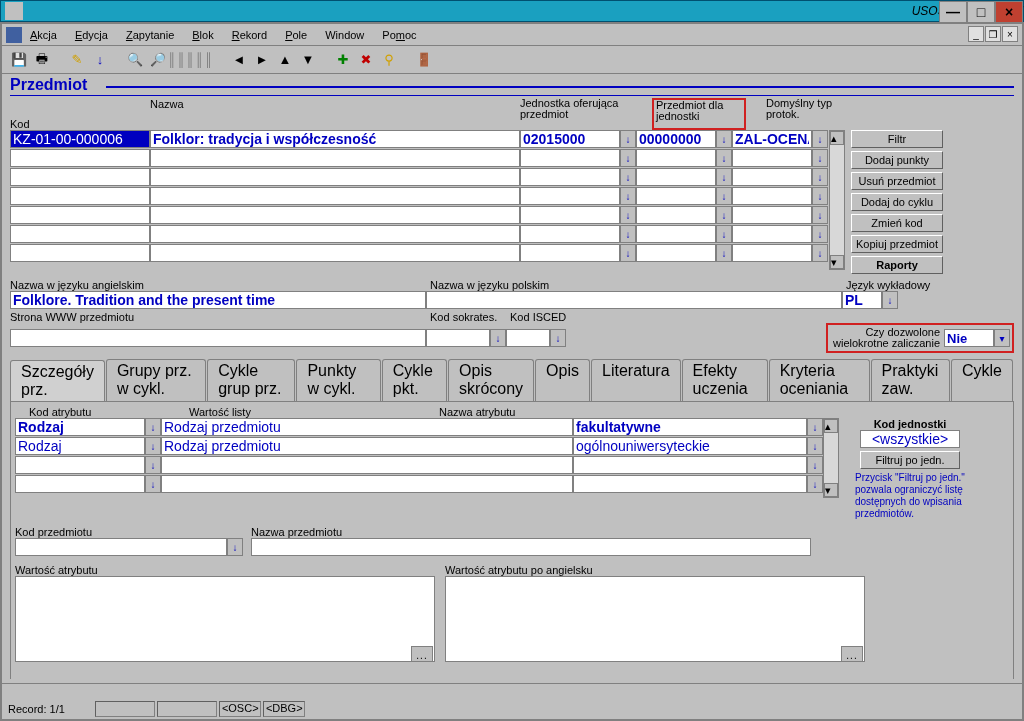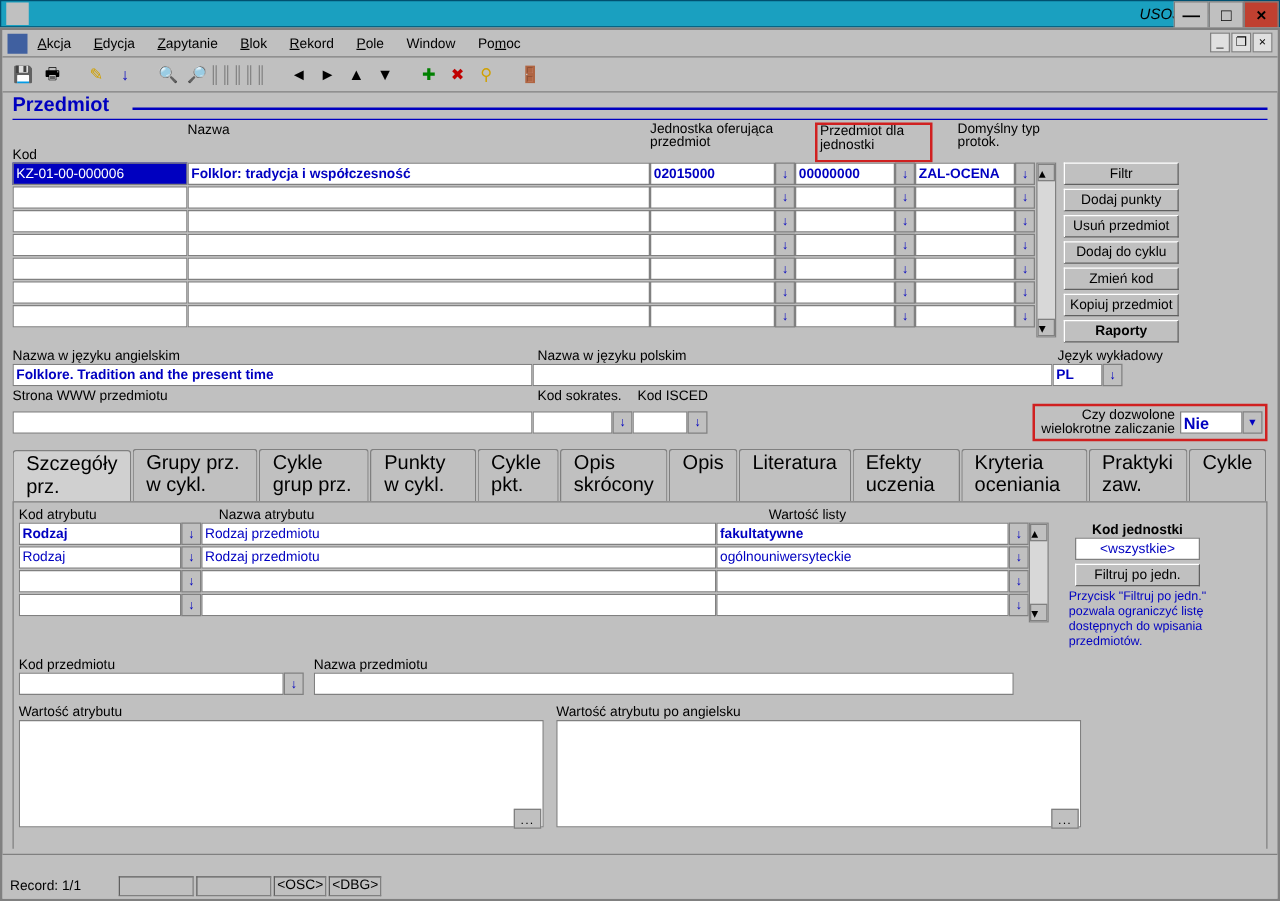--- a/index.html
+++ b/index.html
@@ -20,21 +20,21 @@
   .mdi-btn { width: 16px; height: 16px; background: #e0e0e0; border: 1px solid #808080; font-size: 10px; display: flex; align-items: center; justify-content: center; }
   .toolbar { background: #c0c0c0; height: 28px; border-bottom: 1px solid #808080; display: flex; align-items: center; padding: 0 6px; gap: 0; }
   .tool-btn { width: 22px; height: 22px; background: #c0c0c0; border: 1px solid #c0c0c0; display: flex; align-items: center; justify-content: center; font-size: 13px; margin-right: 1px; }
   .tool-sep { width: 12px; }
   .content { padding: 2px 8px; position: relative; height: calc(100% - 90px); overflow: hidden; }
   .form-title { color: #0000c0; font-size: 16px; font-weight: bold; border-bottom: 1px solid #0000c0; padding-bottom: 1px; margin-bottom: 2px; position: relative; }
   .form-title::after { content: ""; position: absolute; left: 96px; right: 0; top: 10px; border-top: 2px solid #0000c0; }
   .form-title span { background: #c0c0c0; position: relative; z-index: 2; padding-right: 6px; }
   .colhdr { font-size: 11px; color: #000; }
   .row { display: flex; align-items: center; margin-bottom: 1px; }
-  .cell-input { background: #fff; border: 1px solid #808080; height: 18px; font-size: 11px; color: #0000c0; padding: 1px 2px; }
+  .cell-input { background: #fff; border: 1px solid #808080; height: 18px; font-size: 14px; color: #0000c0; padding: 1px 2px; }
   .cell-input.selected { background: #0000c0; color: #fff; }
   .tiny-btn { width: 16px; height: 18px; background: #c0c0c0; border: 1px solid #808080; display: flex; align-items: center; justify-content: center; font-size: 10px; color: #0000c0; }
   .side-btn { width: 92px; height: 18px; background: #c0c0c0; border: 1px solid #fff; border-right-color: #606060; border-bottom-color: #606060; font-size: 11px; text-align: center; margin-bottom: 3px; display: flex; align-items: center; justify-content: center; }
   .side-btn.bold { font-weight: bold; }
   .redbox { border: 2px solid #d02020 !important; }
   .tabs { display: flex; margin-top: 6px; }
   .tab { background: #c0c0c0; border: 1px solid #808080; border-bottom: none; padding: 2px 10px; font-size: 16px; margin-right: 1px; border-radius: 3px 3px 0 0; }
   .tab.active { background: #d0d0d0; border-bottom: 1px solid #d0d0d0; position: relative; top: 1px; }
   .tab-body { border: 1px solid #808080; background: #c0c0c0; padding: 4px; position: relative; height: 288px; }
   .statusbar { position: absolute; bottom: 0; left: 0; right: 0; height: 36px; background: #c0c0c0; border-top: 1px solid #808080; padding: 2px 6px; display: flex; flex-direction: column; justify-content: flex-end; }
@@ -247,24 +247,24 @@
         <div class="tab">Opis</div>
         <div class="tab">Literatura</div>
         <div class="tab">Efekty uczenia</div>
         <div class="tab">Kryteria oceniania</div>
         <div class="tab">Praktyki zaw.</div>
         <div class="tab">Cykle</div>
       </div>
 
       <div class="tab-body">
 
-        <div style="display:flex;">
+        <div style="display:flex;margin-left:14px;">
           <div class="colhdr" style="width:160px;">Kod atrybutu</div>
+          <div class="colhdr" style="width:250px;">Wartość listy</div>
           <div class="colhdr" style="width:440px;">Nazwa atrybutu</div>
-          <div class="colhdr" style="width:250px;">Wartość listy</div>
         </div>
 
         <div style="display:flex;">
           <div>
             <div class="row">
               <input class="cell-input" style="width: 130px; font-weight: bold;" value="Rodzaj">
               <div class="tiny-btn">↓</div>
               <input class="cell-input" style="width: 412px;" value="Rodzaj przedmiotu">
               <input class="cell-input" style="width: 234px; font-weight: bold;" value="fakultatywne">
               <div class="tiny-btn">↓</div>

